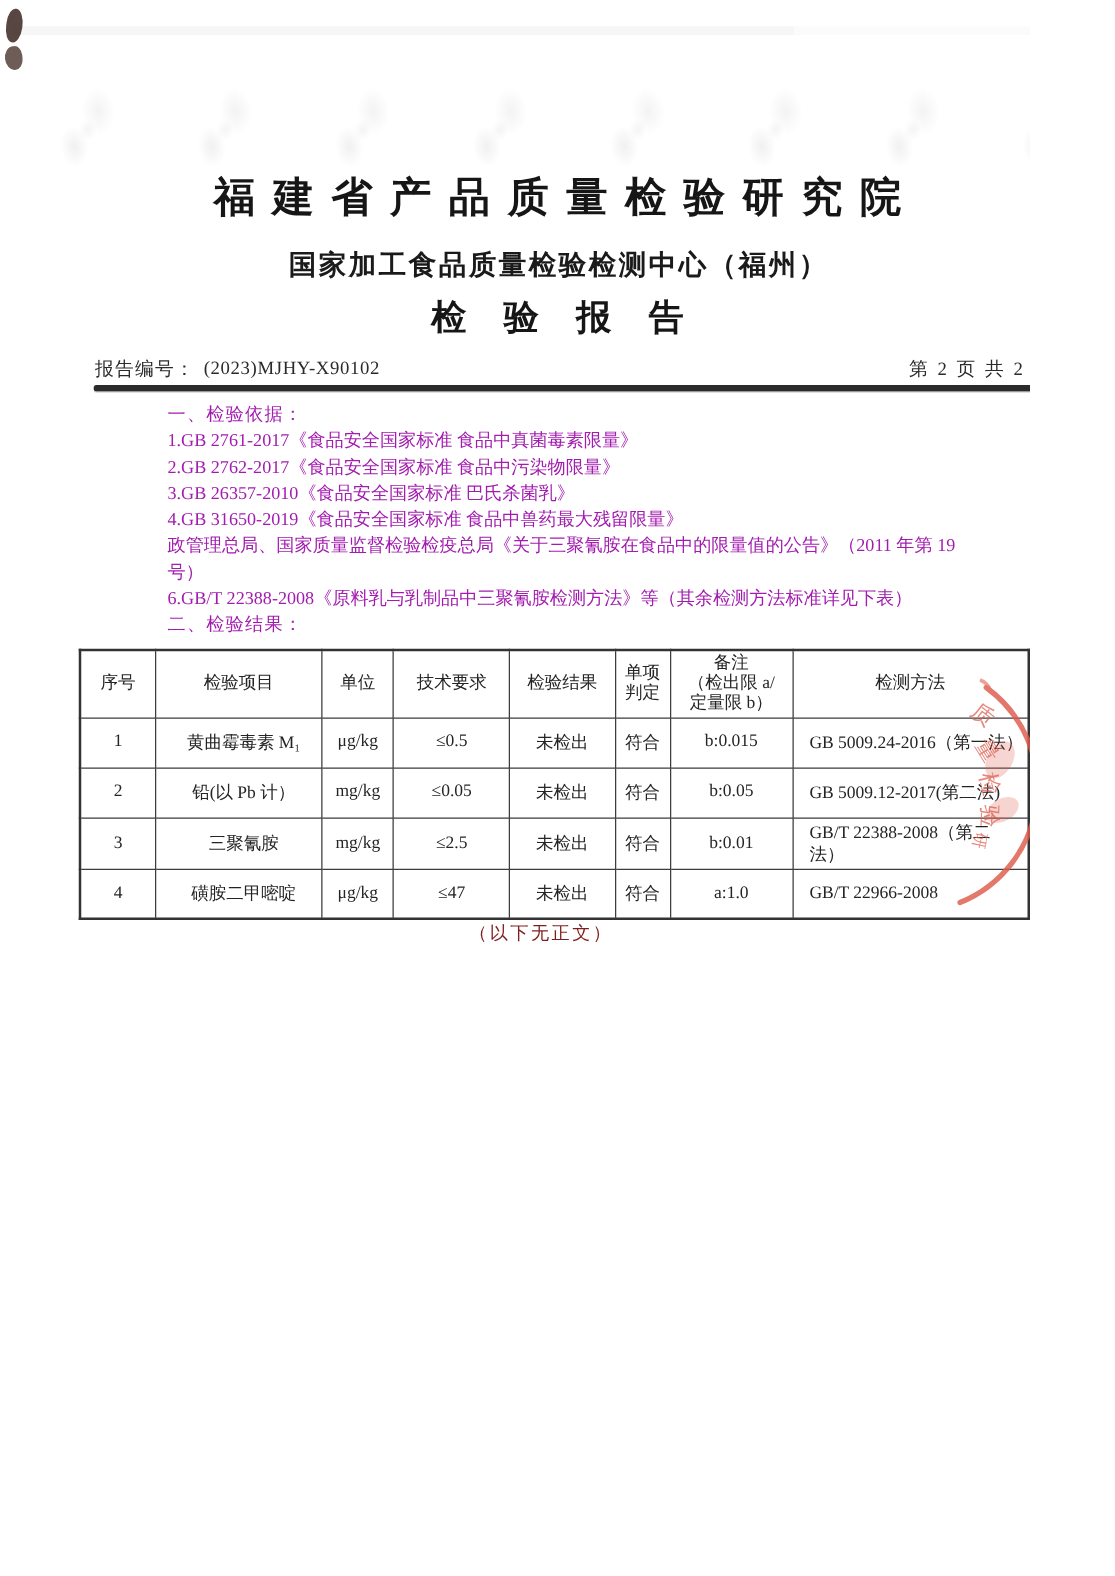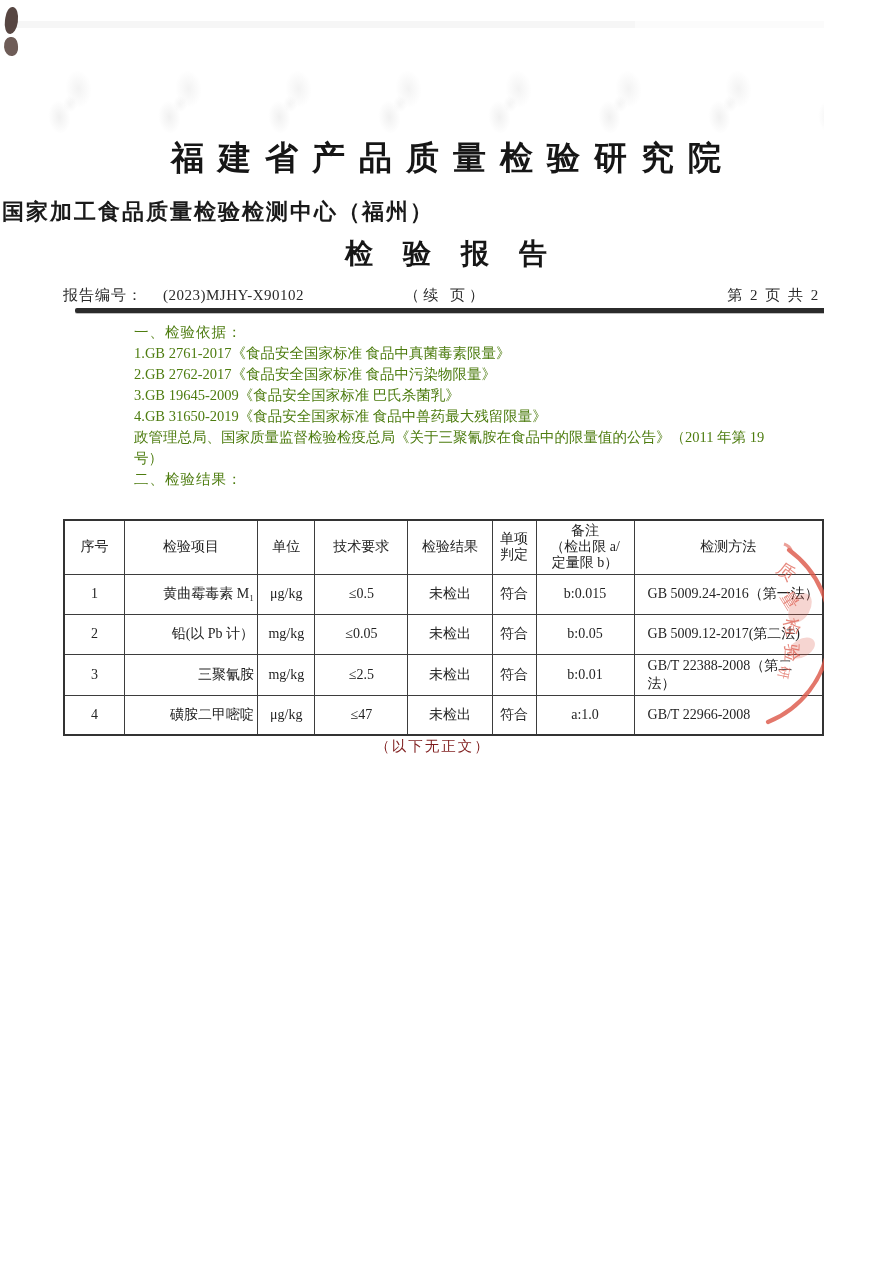--- a/index.html
+++ b/index.html
@@ -36,64 +36,64 @@
   }
 
   
   .title {
     position:absolute; left:0; top:136px; width:892px;
     text-align:center; font-size:33px; font-weight:bold;
     letter-spacing:14px; text-indent:14px; color:#161616;
   }
   .subtitle {
     position:absolute; left:0; top:197px; width:892px;
-    text-align:left; font-size:22px; font-weight:bold;
+    text-align:center; font-size:22px; font-weight:bold;
     letter-spacing:2px; text-indent:2px; color:#1a1a1a;
   }
   .report-title {
     position:absolute; left:0; top:235px; width:892px;
     text-align:center; font-size:28px; font-weight:bold;
     letter-spacing:30px; text-indent:30px; color:#161616;
   }
 
   
   .meta { position:absolute; left:0; top:286px; width:892px; height:22px; font-size:15px; color:#2a2a2a; }
-  .meta-label { position:absolute; left:63px; top:0; letter-spacing:1px;font-family:Liberation Mono, monospace; }
+  .meta-label { position:absolute; left:76px; top:0; letter-spacing:1px;font-family:Liberation Mono, monospace; }
   .meta-no { position:absolute; left:163px; top:1px; font-size:15px; letter-spacing:.5px; }
   .meta-cont { position:absolute; left:0; top:0; width:892px; text-align:center; letter-spacing:4px; }
   .meta-page { position:absolute; right:49px; top:0; letter-spacing:2px; }
   .head-rule {
     position:absolute; left:75px; top:308px; width:768px; height:5px;
     background:#2b2b2b; border-radius:2px;
     box-shadow:0 1px 0 rgba(0,0,0,.25);
   }
 
   
   .body-text {
     position:absolute; left:134px; top:322px; width:700px;
-    font-size:14.5px; line-height:21px; color:#4d7c0f;
+    font-size:14.5px; line-height:21px; color:#a21caf;
   }
   .body-text .line { white-space:nowrap; }
   .body-text .heading { letter-spacing:1px; }
 
   
   .results-table {
     position:absolute; left:63px; top:519px;
     border-collapse:collapse; table-layout:fixed;
     font-size:14px; color:#242424;
   }
   .results-table td, .results-table th {
     border:1.5px solid #3d3d3d; text-align:center; vertical-align:middle;
     font-weight:normal; padding:2px 3px; overflow:hidden;
   }
   .results-table { border:2px solid #333; }
   .results-table th { white-space:pre-line; line-height:16px; }
   .results-table .hrow { height:54px; }
   .results-table .drow { height:40px; }
-  .results-table td.c-item { text-align:right; padding-left:11px; }
+  .results-table td.c-item { text-align:center; padding-left:11px; }
   .results-table td.c-method { text-align:left; padding-left:13px;margin-left:34px; }
   col.w0{width:62px;} col.w1{width:137px;} col.w2{width:58px;} col.w3{width:95px;}
   col.w4{width:87px;} col.w5{width:45px;} col.w6{width:100px;} col.w7{width:194px;}
 
   .end-note {
     position:absolute; left:63px; top:737px; width:740px;
     text-align:center; font-size:14.5px; letter-spacing:2px; color:#7f1d1d;
   }
 
   
@@ -117,35 +117,35 @@
     <div class="ghost" style="left:590px"></div>
     <div class="ghost" style="left:700px"></div>
     <div class="ghost" style="left:810px"></div>
   </div>
 
   <div class="title">福建省产品质量检验研究院</div>
   <div class="subtitle">国家加工食品质量检验检测中心（福州）</div>
   <div class="report-title">检验报告</div>
 
   <div class="meta">
-    <span class="meta-cont">（续 页）</span>
     <span class="meta-label">报告编号：</span>
     <span class="meta-no">(2023)MJHY-X90102</span>
     <span class="meta-page">第 2 页  共 2 页</span>
   </div>
   <div class="head-rule"></div>
 
   <div class="body-text">
     <div class="line heading">一、检验依据：</div>
     <div class="line">1.GB 2761-2017《食品安全国家标准 食品中真菌毒素限量》</div>
     <div class="line">2.GB 2762-2017《食品安全国家标准 食品中污染物限量》</div>
-    <div class="line">3.GB 19645-2009《食品安全国家标准 巴氏杀菌乳》</div>
+    <div class="line">3.GB 26357-2010《食品安全国家标准 巴氏杀菌乳》</div>
     <div class="line">4.GB 31650-2019《食品安全国家标准 食品中兽药最大残留限量》</div>
     <div class="line">政管理总局、国家质量监督检验检疫总局《关于三聚氰胺在食品中的限量值的公告》（2011 年第 19</div>
     <div class="line">号）</div>
+    <div class="line">6.GB/T 22388-2008《原料乳与乳制品中三聚氰胺检测方法》等（其余检测方法标准详见下表）</div>
     <div class="line heading">二、检验结果：</div>
   </div>
 
   <table class="results-table">
     <colgroup>
       <col class="w0">
         <col class="w1">
         <col class="w2">
         <col class="w3">
       <col class="w4">

